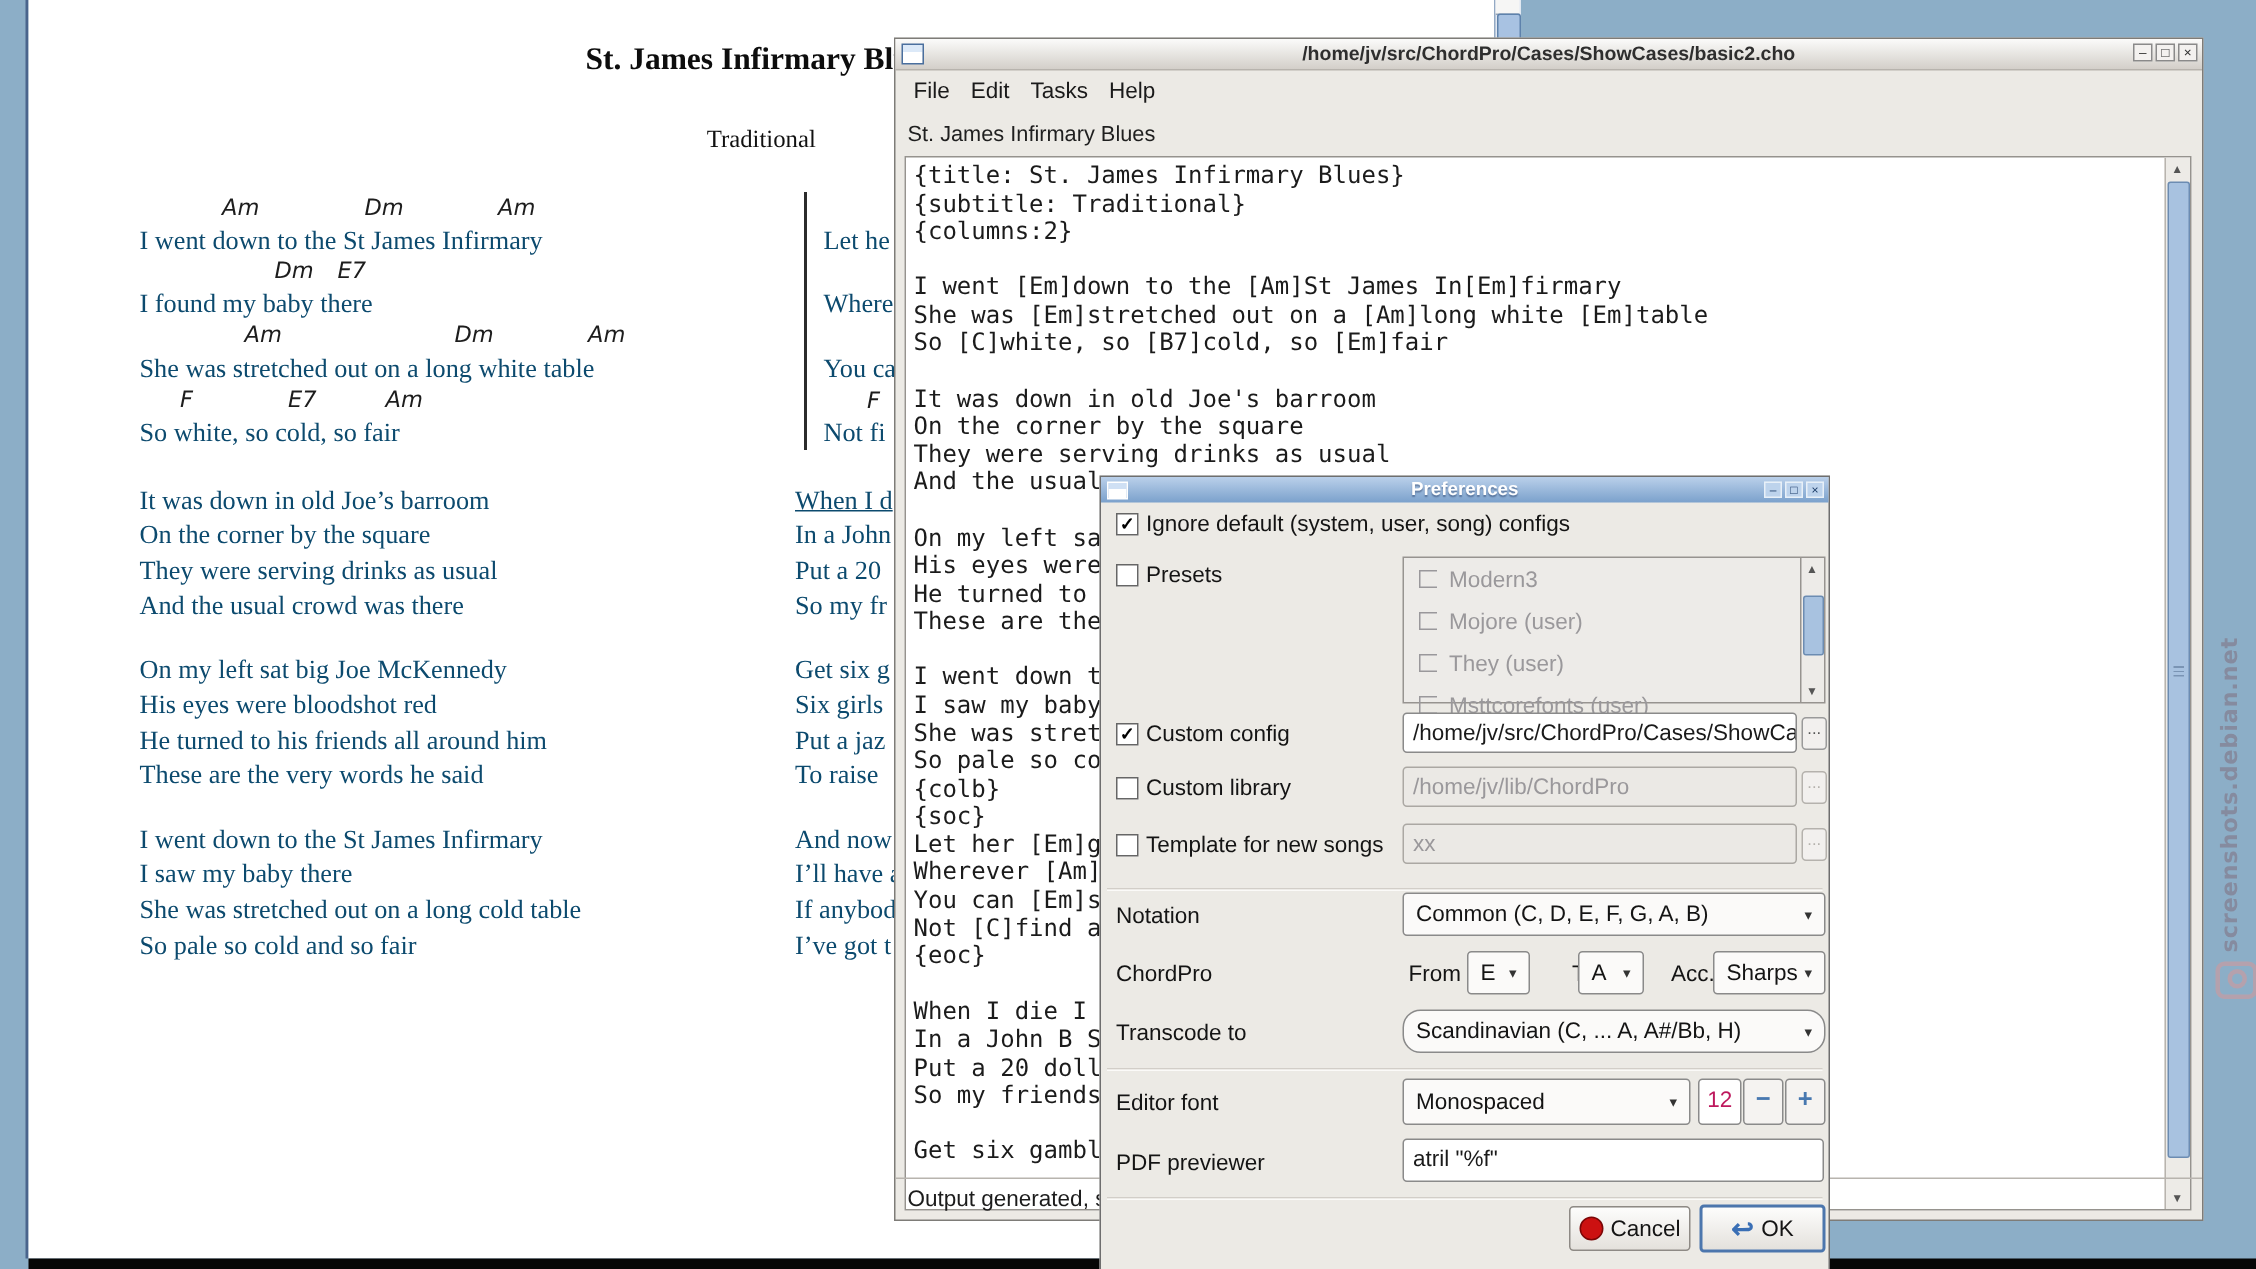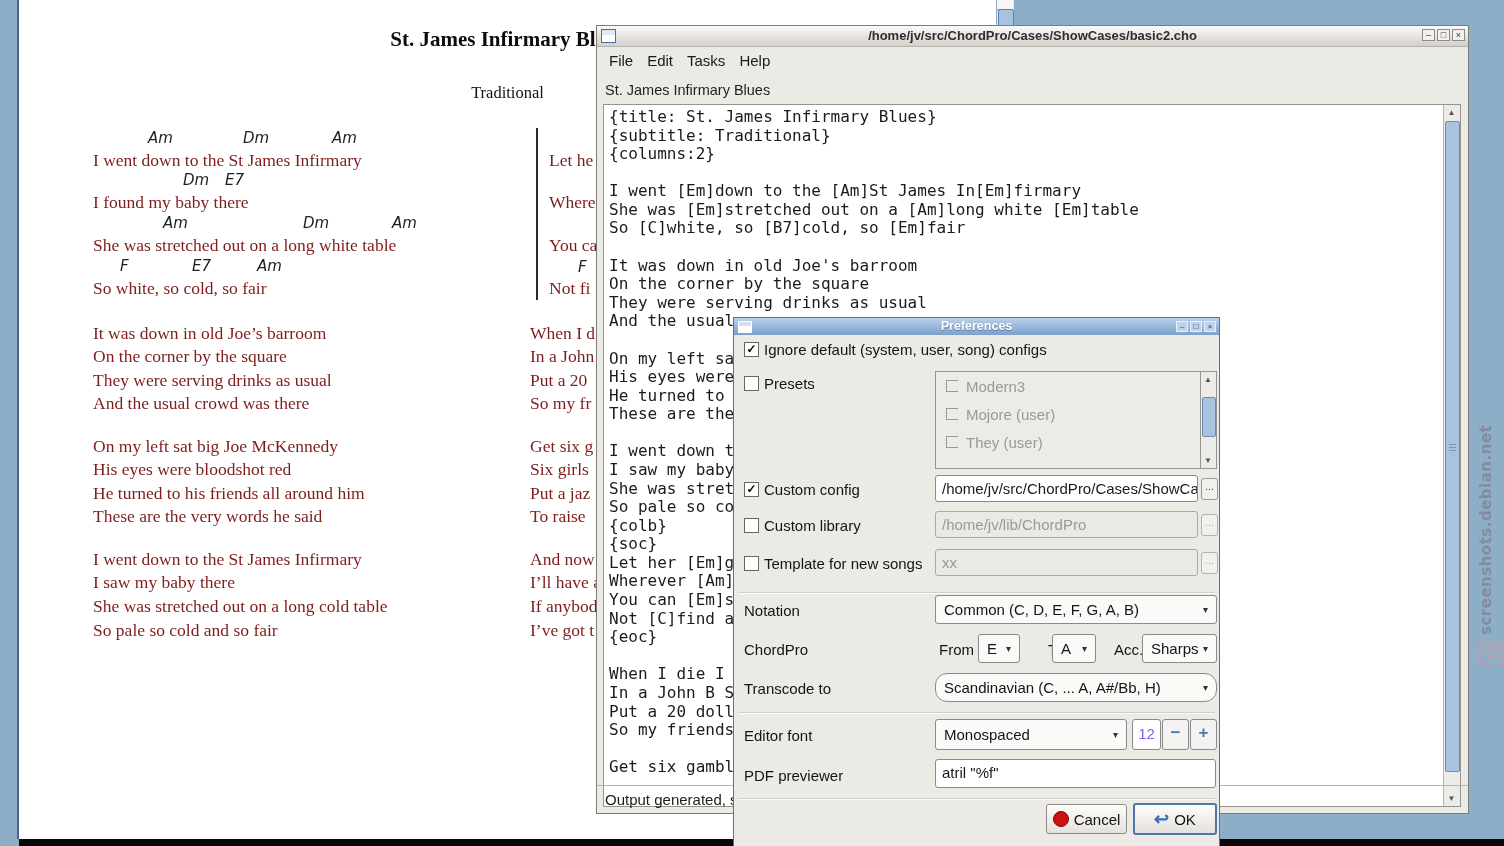--- a/index.html
+++ b/index.html
@@ -10,21 +10,21 @@
   
   .pdf-border{left:17px;top:0;width:2px;height:839px;background:#49648C;}
   .pdf-page{left:19px;top:0;width:977px;height:839px;background:#ffffff;}
   .pdf-scrollbar{left:996px;top:0;width:17px;height:839px;background:#E2E9F2;border-left:1px solid #93A9C4;}
   .pdf-sb-top{left:0;top:0;width:16px;height:9px;background:#F6F6F5;border-bottom:1px solid #9aa7b8;}
   .pdf-sb-thumb{left:1px;top:9px;width:14px;height:30px;background:#A8C2E2;border:1px solid #5E82AC;border-radius:2px;}
   .pdf-title{left:19px;top:27px;width:977px;text-align:center;font-family:"Liberation Serif",serif;
              font-weight:bold;font-size:21px;color:#0d0d0d;}
   .pdf-subtitle{left:19px;top:59px;width:977px;text-align:center;font-family:"Liberation Serif",serif;
              font-size:16.5px;color:#111;margin-top:24px;}
-  .pdf-lyric{font-family:"Liberation Serif",serif;font-size:17.5px;color:#7f1d1d;white-space:pre;}
+  .pdf-lyric{font-family:"Liberation Serif",serif;font-size:17.5px;color:#0c4a6e;white-space:pre;}
   .pdf-chord{font-family:"DejaVu Sans",sans-serif;font-style:italic;font-size:15px;color:#1d1d1d;white-space:pre;}
   .chorus-bar{left:536px;top:128px;width:2px;height:172px;background:#2b2b2b;}
 
   
   .bottom-bar{left:19px;top:839px;width:1485px;height:7px;background:#060606;z-index:20;}
   .wm-text{left:1477px;top:325px;height:310px;writing-mode:vertical-rl;transform:rotate(180deg);
            font-family:"DejaVu Sans",sans-serif;font-size:15px;font-weight:600;color:#85889B;
            letter-spacing:.5px;opacity:.9;z-index:21;}
   .wm-cam{left:1477px;top:641px;width:22px;height:19px;border:3px solid #BD9FA9;border-radius:6px;opacity:.85;z-index:21;}
   .wm-cam-lens{left:5px;top:2px;width:7px;height:7px;border:3px solid #BD9FA9;border-radius:50%;}
@@ -79,21 +79,21 @@
          font-size:15px;color:#1a1a1a;padding:4px 0 0 6px;white-space:nowrap;overflow:hidden;}
   .field.disabled{background:#EBE9E5;color:#9A989B;border-color:#ABA8A3;}
   .browse-btn{position:absolute;width:17px;height:22px;background:#F2F0EE;border:1px solid #9a9a9a;border-radius:3px;
               box-sizing:border-box;font-size:11px;line-height:14px;text-align:center;color:#555;}
   .browse-btn.disabled{color:#b5b2ad;border-color:#b5b2ad;}
   .combo{position:absolute;background:#FBFAF9;border:1px solid #8A8A8A;border-radius:3px;box-sizing:border-box;
          display:flex;align-items:center;padding:0 8px;font-size:15px;color:#141414;height:29px;}
   .combo .caret{margin-left:auto;font-size:10px;color:#333;}
   .sep{position:absolute;left:4px;right:4px;height:0;border-top:1px solid #d2cec8;border-bottom:1px solid #fbfaf8;}
   .sizebox{left:398px;top:401px;width:29px;height:31px;background:#fff;border:1px solid #8A8A8A;border-radius:3px;
-           box-sizing:border-box;text-align:center;font-size:15px;color:#8b5cf6;padding-top:5px;}
+           box-sizing:border-box;text-align:center;font-size:15px;color:#be185d;padding-top:5px;}
   .spin-btn{position:absolute;top:401px;width:27px;height:31px;background:#F5F3F1;border:1px solid #8A8A8A;border-radius:3px;
             box-sizing:border-box;text-align:center;font-size:17px;font-weight:bold;color:#4878B0;padding-top:3px;}
   .dlg-btn{position:absolute;height:30px;background:linear-gradient(#FDFDFC,#E4E1DC);border:1px solid #8e8a85;
            border-radius:3px;box-sizing:border-box;display:flex;align-items:center;justify-content:center;
            font-size:15px;color:#141414;gap:5px;}
   .dlg-btn.ok{border:2px solid #4C76AD;}
   .cancel-dot{width:14px;height:14px;border-radius:50%;background:#CC1111;border:1px solid #7a0606;}
   .ok-arrow{font-size:18px;color:#3A6FB5;font-weight:bold;line-height:14px;}
 </style>
 </head>
@@ -135,21 +135,21 @@
       <div class="pdf-lyric abs" style="left: 93px; top: 506px;">These are the very words he said</div>
       <div class="pdf-lyric abs" style="left: 93px; top: 549px;">I went down to the St James Infirmary</div>
       <div class="pdf-lyric abs" style="left: 93px; top: 572px;">I saw my baby there</div>
       <div class="pdf-lyric abs" style="left: 93px; top: 596px;">She was stretched out on a long cold table</div>
       <div class="pdf-lyric abs" style="left: 93px; top: 620px;">So pale so cold and so fair</div>
       <div class="pdf-lyric abs" style="left: 549px; top: 150px;">Let he</div>
       <div class="pdf-lyric abs" style="left: 549px; top: 192px;">Where</div>
       <div class="pdf-lyric abs" style="left: 549px; top: 235px;">You ca</div>
       <div class="pdf-chord abs" style="left: 578px; top: 258px;">F</div>
       <div class="pdf-lyric abs" style="left: 549px; top: 278px;">Not fi</div>
-      <div class="pdf-lyric abs" style="left: 530px; top: 323px;">When I d</div>
+      <div class="pdf-lyric abs" style="left: 530px; top: 323px; text-decoration: underline;">When I d</div>
       <div class="pdf-lyric abs" style="left: 530px; top: 346px;">In a John</div>
       <div class="pdf-lyric abs" style="left: 530px; top: 370px;">Put a 20</div>
       <div class="pdf-lyric abs" style="left: 530px; top: 393px;">So my fr</div>
       <div class="pdf-lyric abs" style="left: 530px; top: 436px;">Get six g</div>
       <div class="pdf-lyric abs" style="left: 530px; top: 459px;">Six girls</div>
       <div class="pdf-lyric abs" style="left: 530px; top: 483px;">Put a jaz</div>
       <div class="pdf-lyric abs" style="left: 530px; top: 506px;">To raise</div>
       <div class="pdf-lyric abs" style="left: 530px; top: 549px;">And now</div>
       <div class="pdf-lyric abs" style="left: 530px; top: 572px;">I’ll have a</div>
       <div class="pdf-lyric abs" style="left: 530px; top: 596px;">If anybod</div>
@@ -255,20 +255,24 @@
             <span class="preset-label">Modern3</span>
           </div>
           <div class="preset-row">
             <span class="mini-box"></span>
             <span class="preset-label">Mojore (user)</span>
           </div>
           <div class="preset-row">
             <span class="mini-box"></span>
             <span class="preset-label">They (user)</span>
           </div>
+          <div class="preset-row">
+            <span class="mini-box"></span>
+            <span class="preset-label">Msttcorefonts (user)</span>
+          </div>
         </div>
       <div class="list-sb">
         <div class="sb-btn sb-up" style="width:14px;">▲</div>
         <div class="list-thumb"></div>
         <div class="sb-btn sb-down" style="width:14px;">▼</div>
       </div>
     </div>
 
     <div class="abs checkbox" style="left:10px;top:164px;">✓</div>
     <div class="abs pf-label" style="left:30px;top:163px;">Custom config</div>

